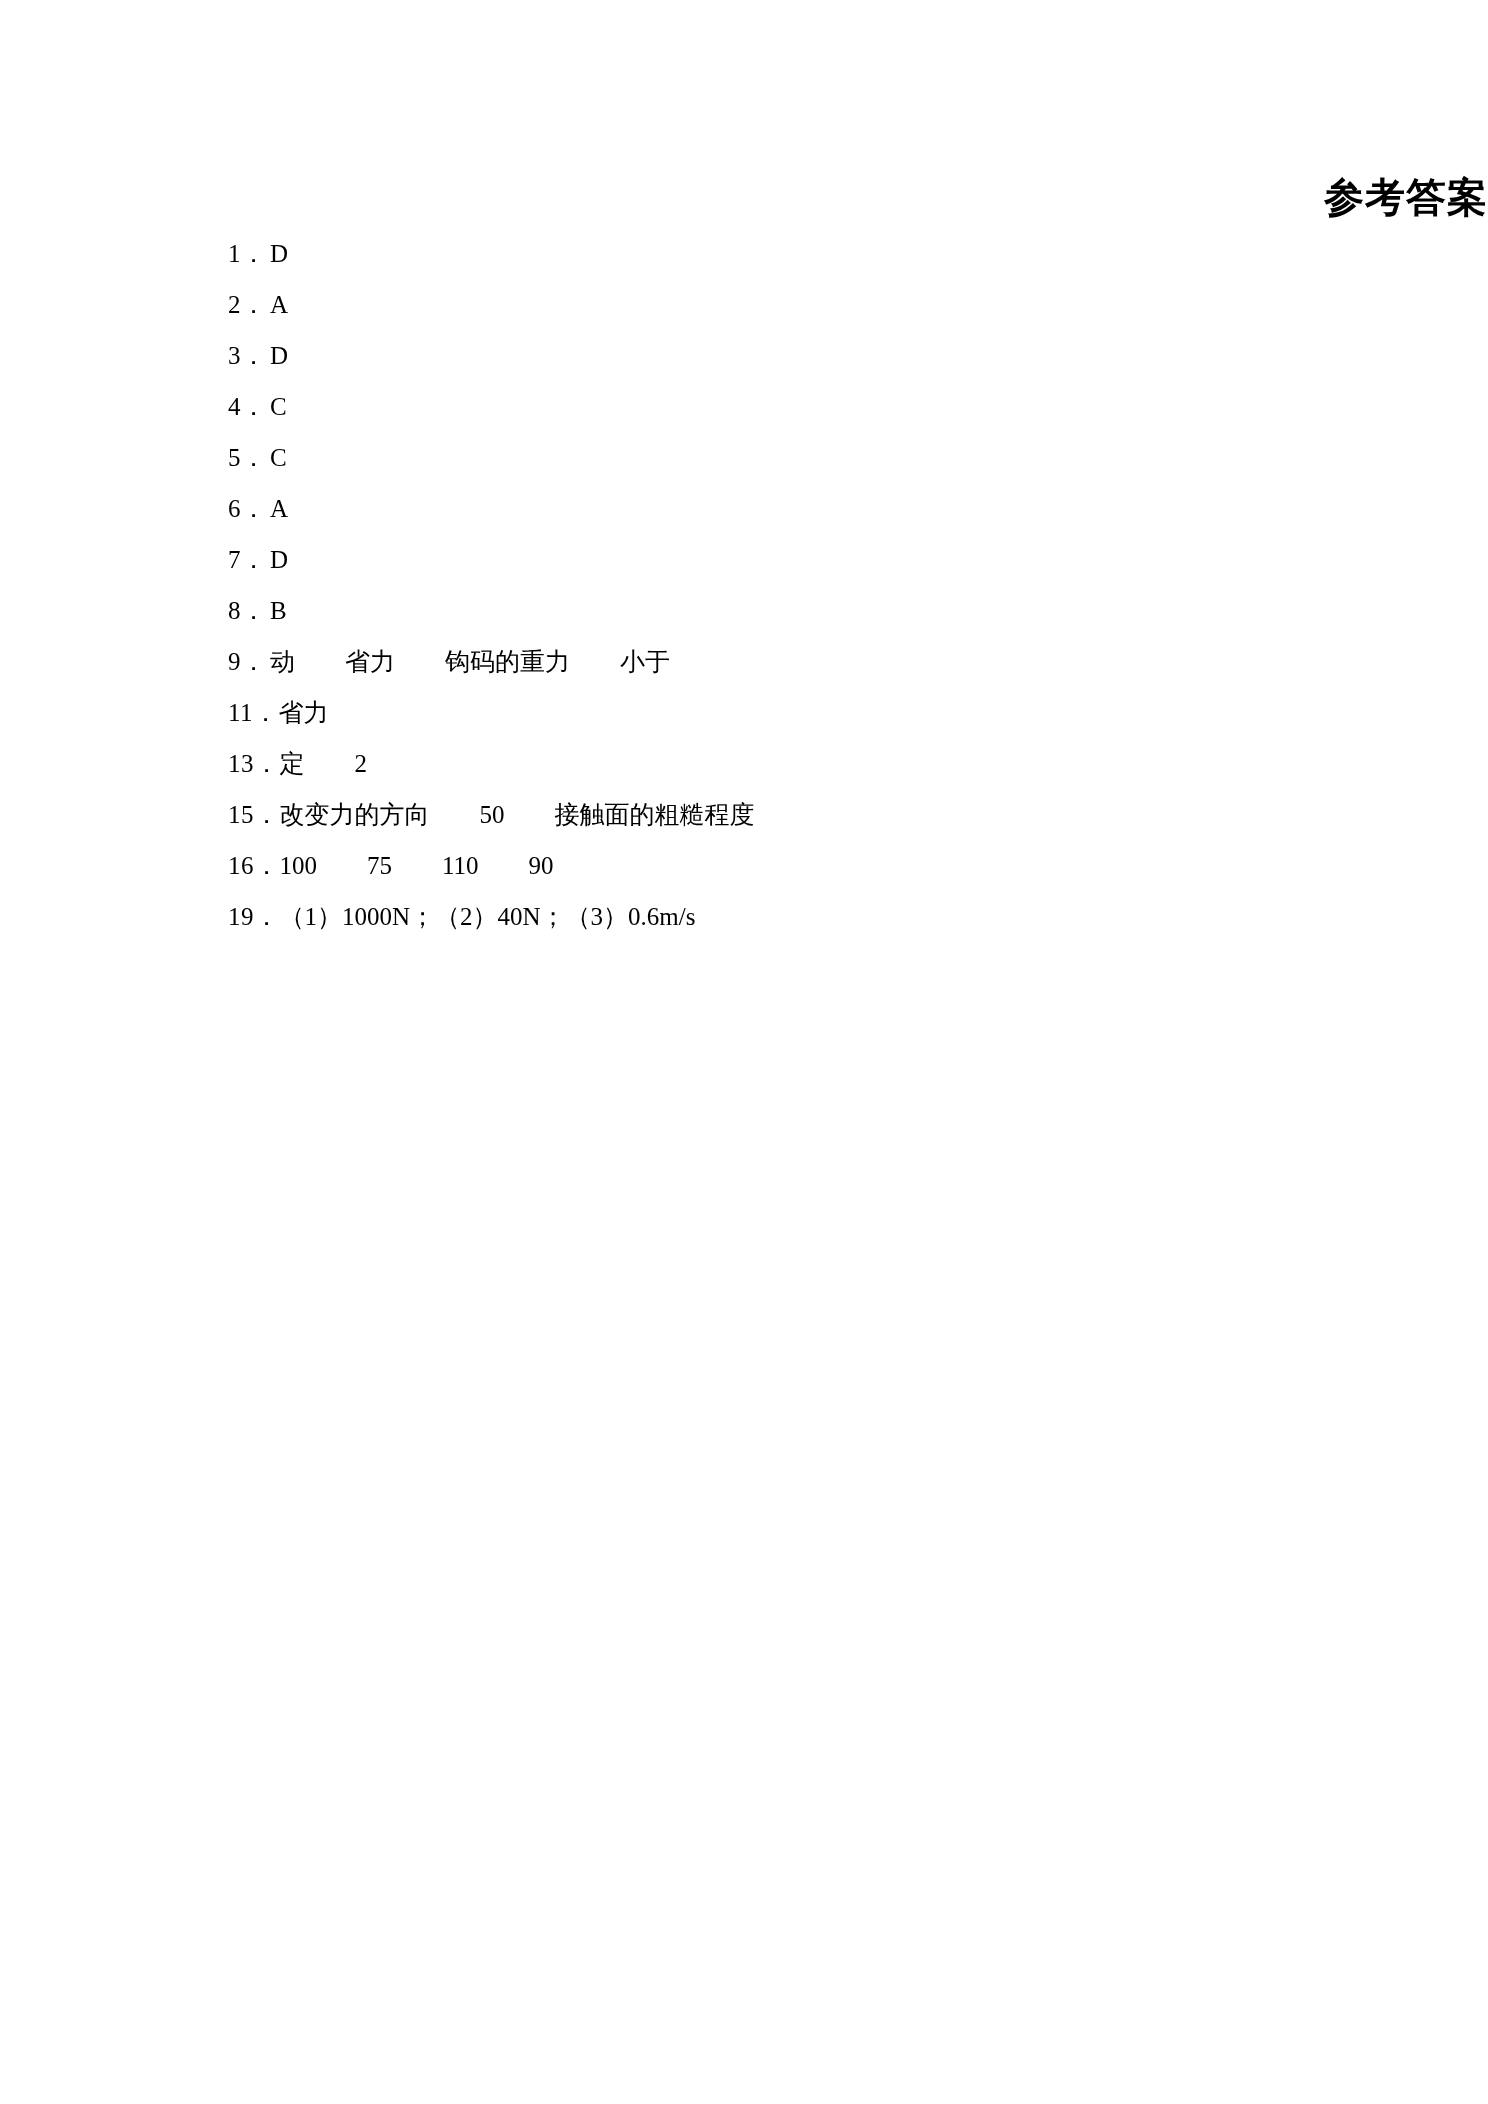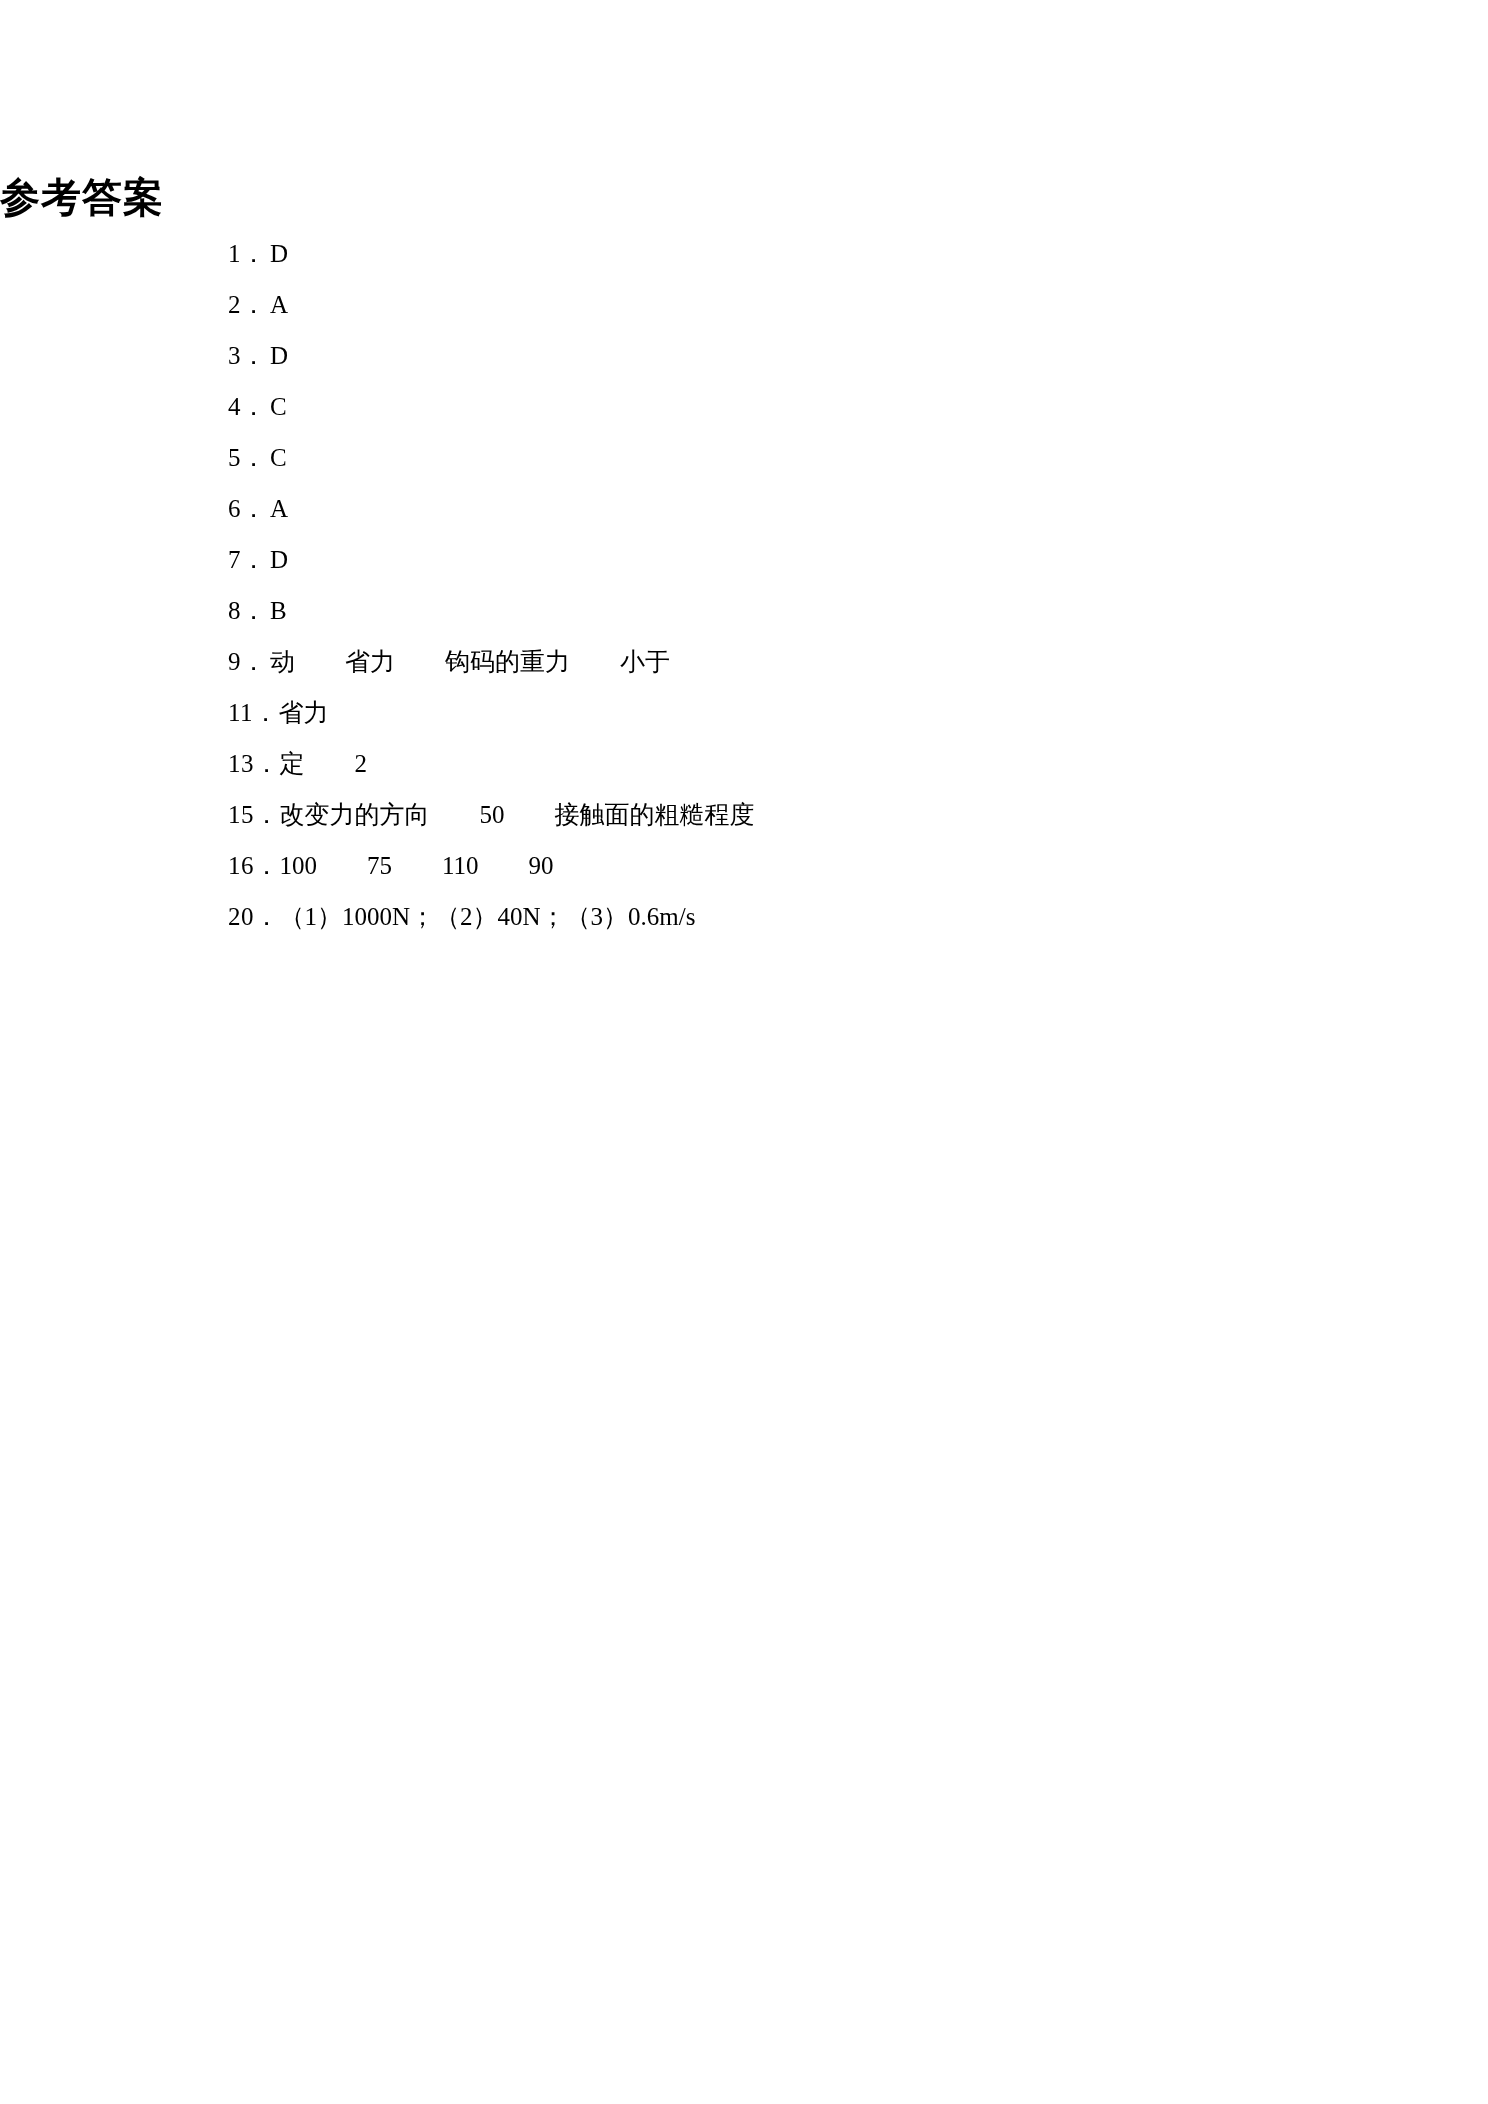--- a/index.html
+++ b/index.html
@@ -19,21 +19,21 @@
     height: 2104px;
     background: #ffffff;
     overflow: hidden;
     box-sizing: border-box;
   }
   .doc-title {
     position: absolute;
     top: 172px;
     left: 0;
     width: 1488px;
-    text-align: left;
+    text-align: right;
     font-family: "DejaVu Sans", "Liberation Sans", sans-serif;
     font-weight: 700;
     font-size: 40px;
     line-height: 1.25;
     letter-spacing: 1px;
     color: #000000;
     white-space: pre;
   }
   .answers {
     position: absolute;
@@ -142,18 +142,18 @@
       <span class="answer-text">改变力的方向　　50　　接触面的粗糙程度</span>
     </div>
 
     <div class="answer-row">
       <span class="answer-num">16．</span>
       <span class="answer-text">100　　75　　110　　90</span>
     </div>
 
 
     <div class="answer-row">
-      <span class="answer-num">20．</span>
+      <span class="answer-num">19．</span>
       <span class="answer-text">（1）1000N；（2）40N；（3）0.6m/s</span>
     </div>
 
   </div>
 </div>
 
 </body></html>

